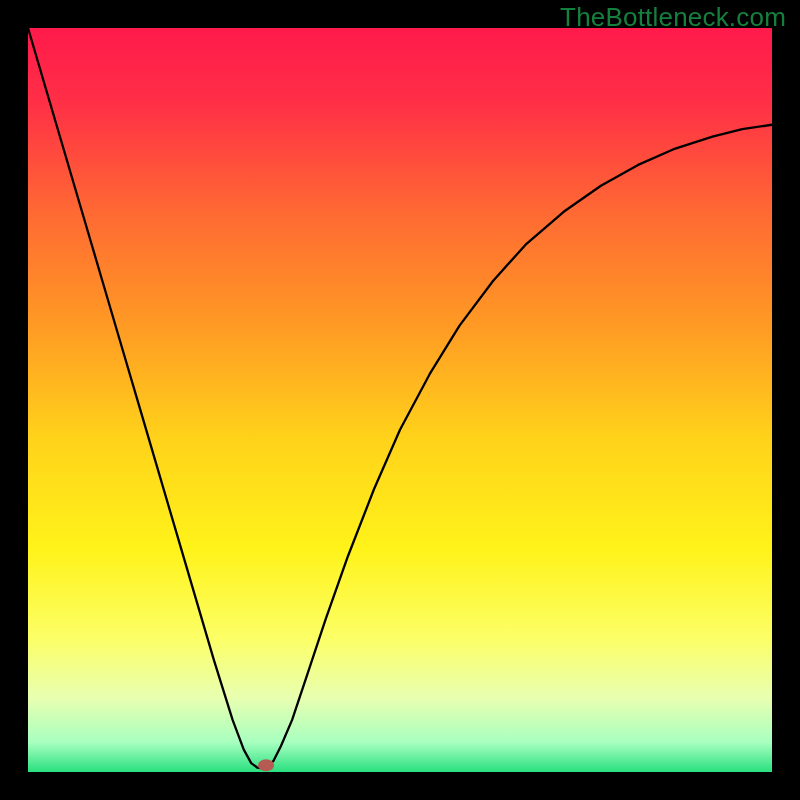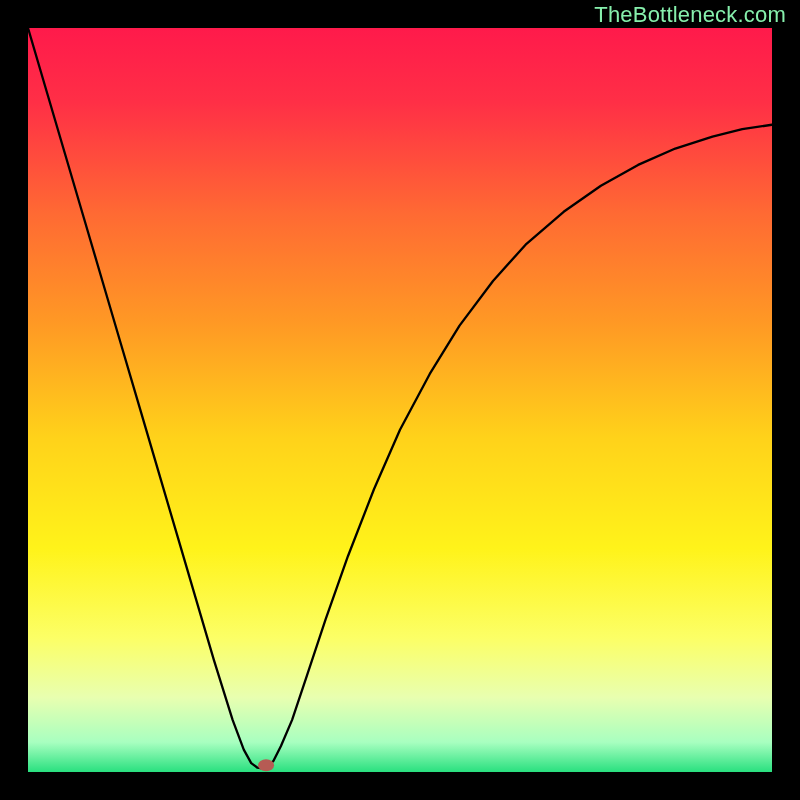--- a/index.html
+++ b/index.html
@@ -16,22 +16,22 @@
     left: 0;
     top: 0;
     width: 800px;
     height: 800px;
     background: #000;
   }
   .watermark {
     position: absolute;
     top: 2px;
     right: 14px;
-    color: #86efac;
-    font-size: 22px;
+    color: #15803d;
+    font-size: 26px;
     font-weight: 400;
     letter-spacing: 0.2px;
     user-select: none;
   }
   .plot {
     position: absolute;
     left: 28px;
     top: 28px;
     width: 744px;
     height: 744px;

